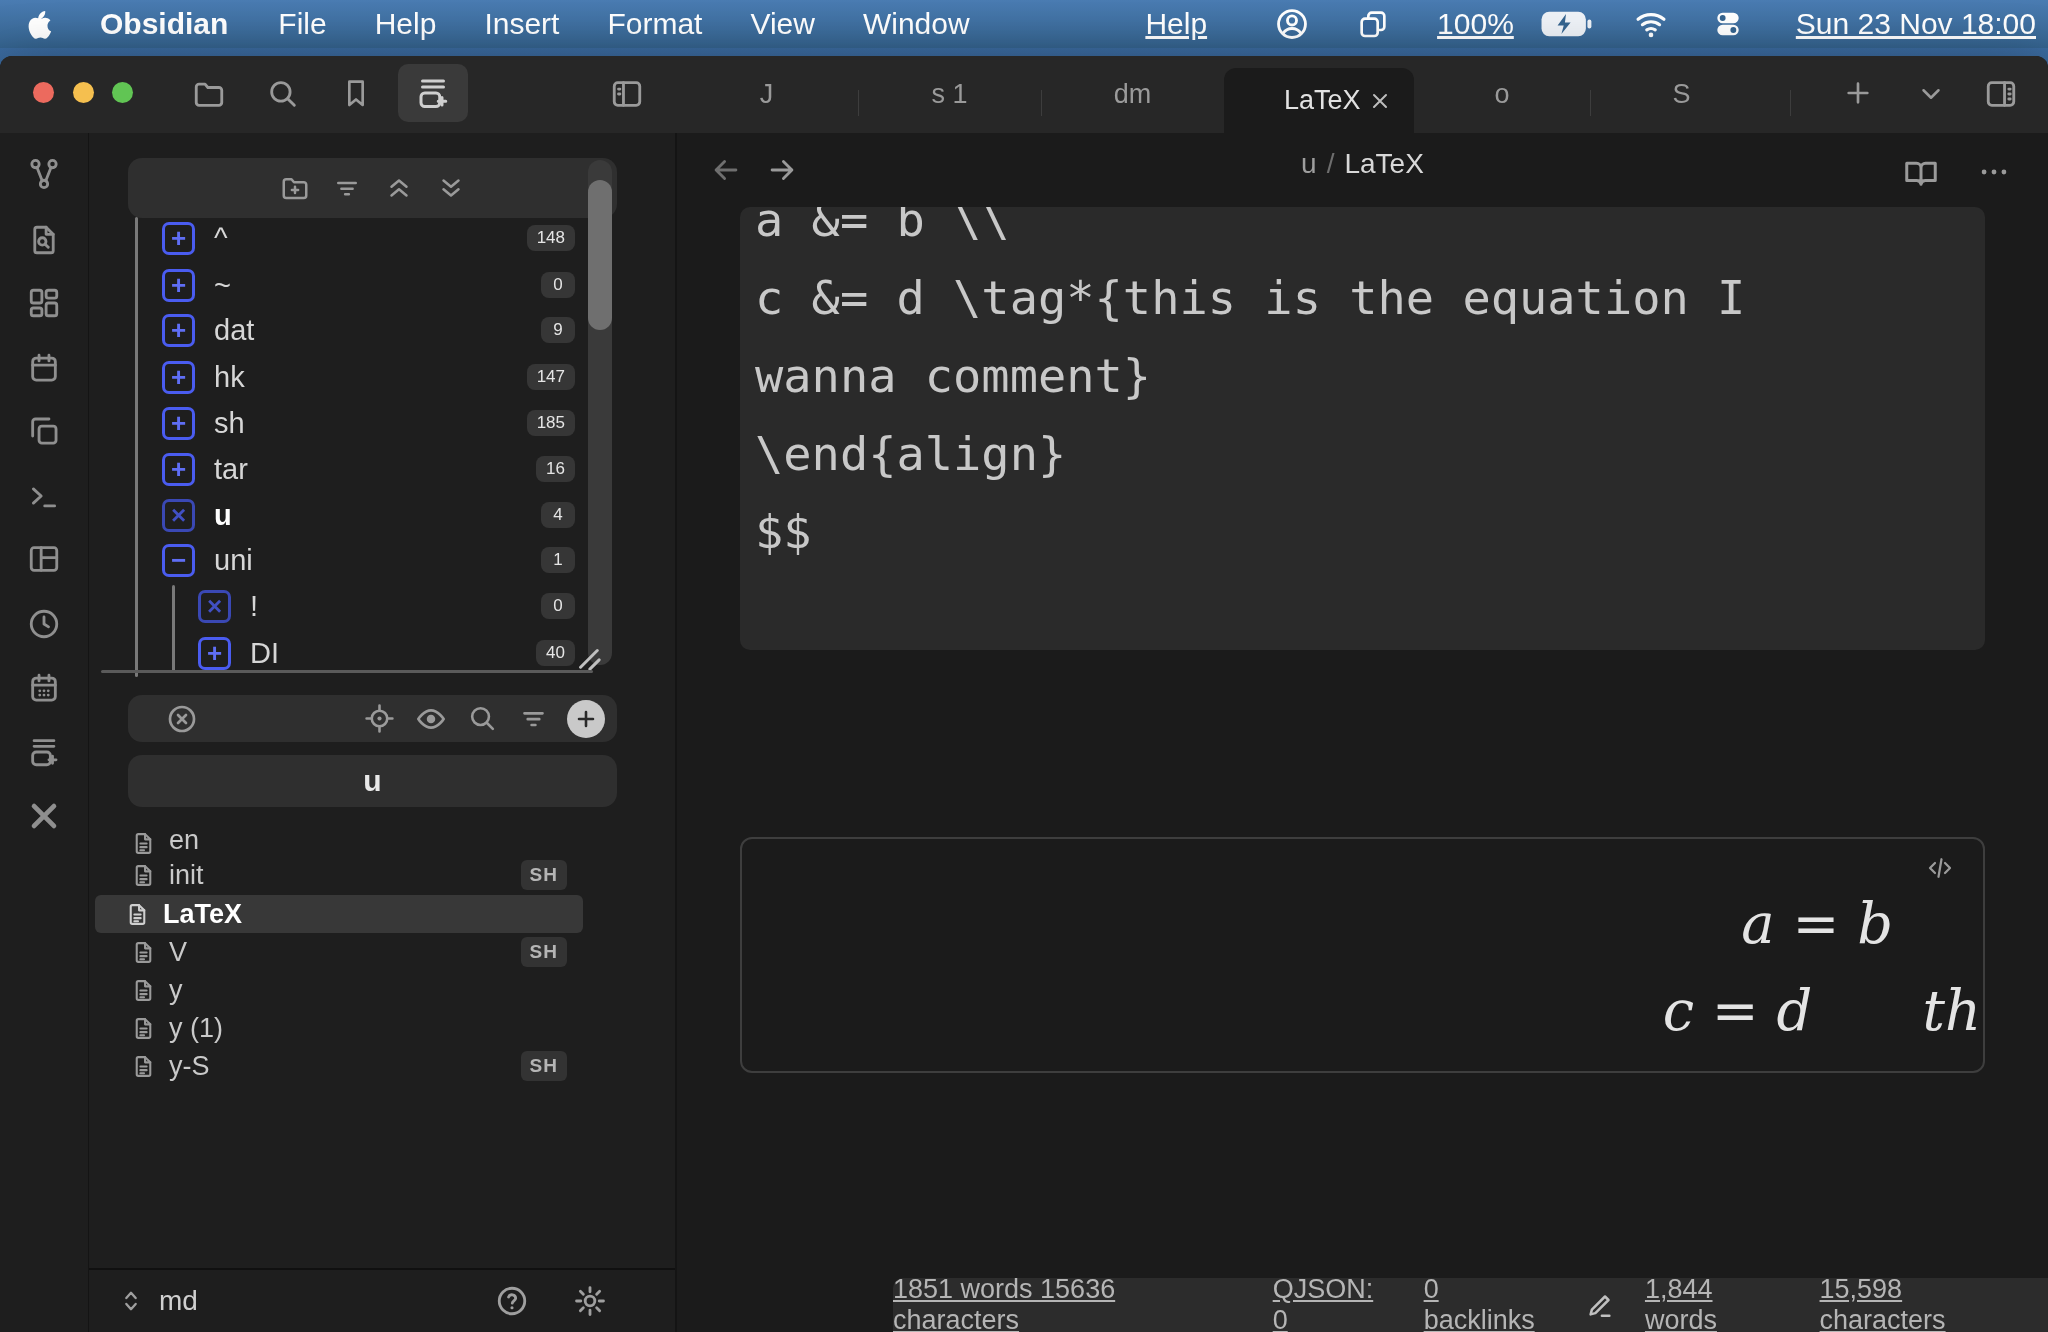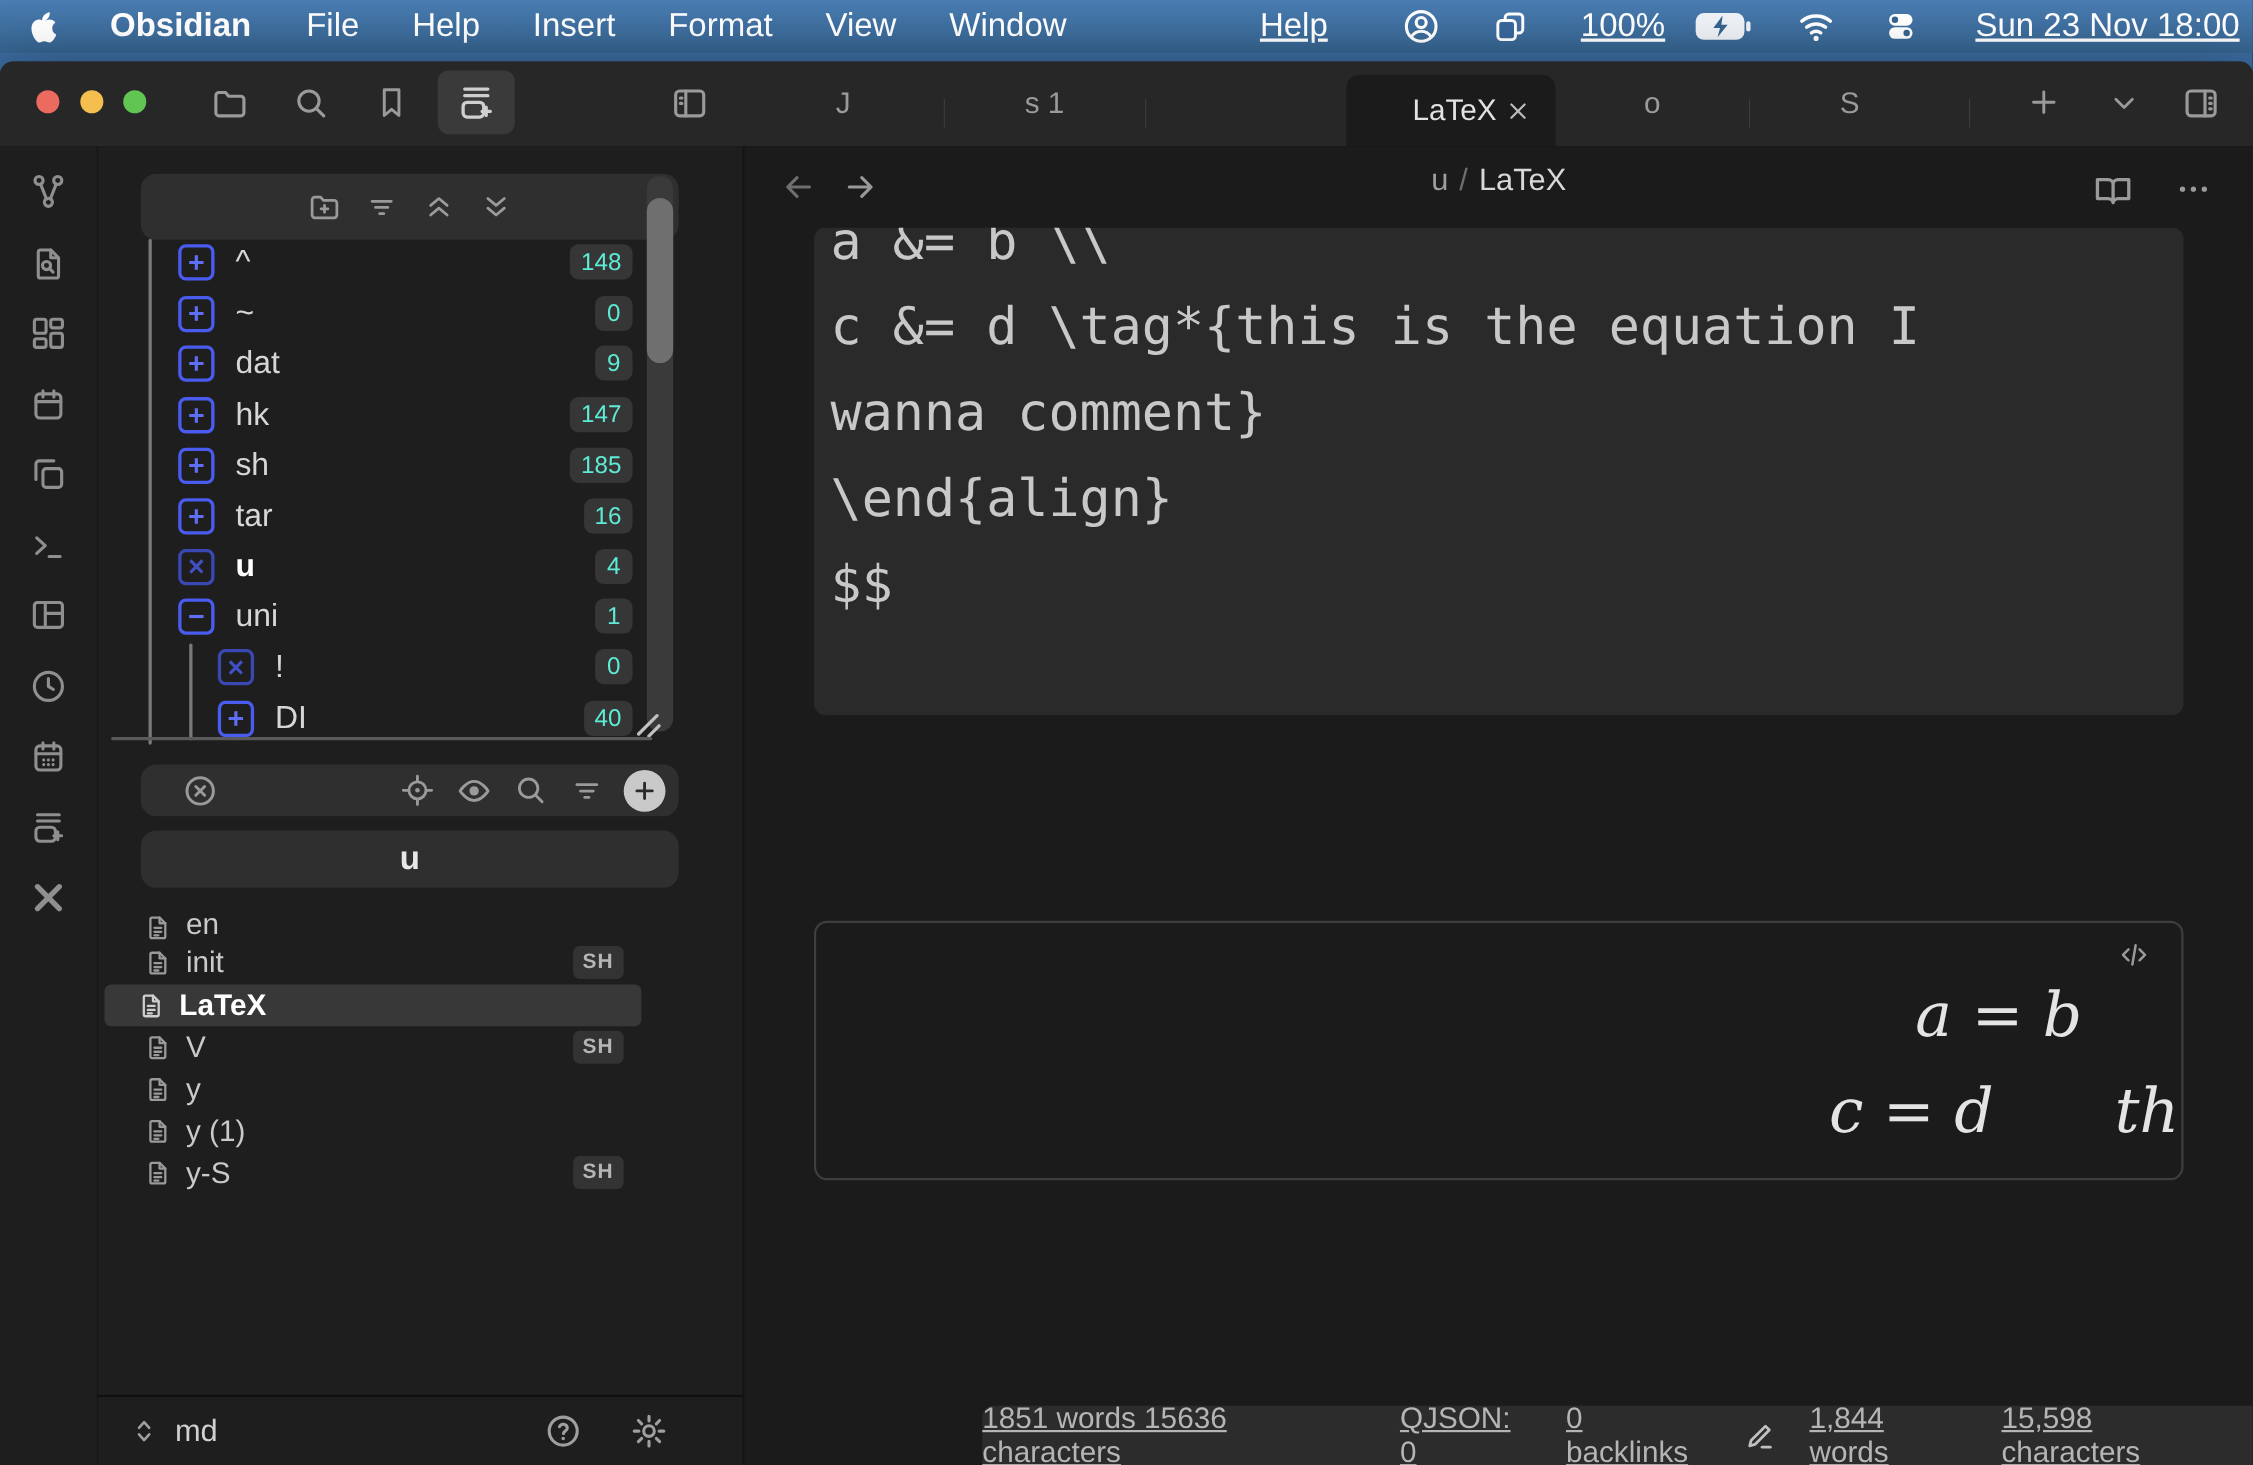--- a/index.html
+++ b/index.html
@@ -23,21 +23,21 @@
   .tabdiv{position:absolute;top:34px;width:1px;height:26px;background:#3d3d3d;}
   
   .ribbon{position:absolute;top:77px;left:0;width:88px;height:1199px;background:#1e1e1e;border-right:1px solid #141414;}
   .rbtn{position:absolute;left:27px;width:34px;height:34px;color:#8f8f8f;display:flex;align-items:center;justify-content:center;}
   
   .sidebar{position:absolute;top:77px;left:89px;width:586px;height:1199px;background:#1e1e1e;border-right:2px solid #141414;}
   .panelbox{position:absolute;left:39px;width:489px;background:#2f2f2f;border-radius:14px;}
   .treerow{position:absolute;left:0;width:520px;height:46px;display:flex;align-items:center;color:#d6d6d6;font-size:29px;}
   .box{width:33px;height:33px;border:3px solid #4a5cf0;border-radius:7px;color:#5f6ef5;display:flex;align-items:center;justify-content:center;font-size:26px;font-weight:bold;box-sizing:border-box;flex:none;}
   .box-dim .box{border-color:#3a48b4;color:#4150c4;}
-  .count{position:absolute;right:34px;background:#363636;color:#5eead4;font-size:22px;border-radius:8px;padding:3px 10px;min-width:14px;text-align:center;}
+  .count{position:absolute;right:34px;background:#363636;color:#e5e5e5;font-size:17px;border-radius:8px;padding:3px 10px;min-width:14px;text-align:center;}
   .guide{position:absolute;width:3px;background:#8a8a8a;opacity:.85;border-radius:2px;}
   .sbtrack{position:absolute;left:499px;top:27px;width:24px;height:505px;background:#3a3a3a;border-radius:12px;}
   .sbthumb{position:absolute;left:0;top:20px;width:24px;height:150px;background:#6f6f6f;border-radius:12px;}
   .filerow{position:absolute;left:6px;width:520px;height:38px;display:flex;align-items:center;color:#c9c9c9;font-size:27px;}
   .filerow.sel{background:#383838;border-radius:6px;color:#fff;font-weight:bold;width:488px;}
   .shbadge{position:absolute;right:48px;background:#333;color:#b5b5b5;font-size:19px;font-weight:bold;border-radius:6px;padding:4px 9px;letter-spacing:1px;}
   .vault{position:absolute;left:0;bottom:0;width:586px;height:62px;border-top:2px solid #101010;display:flex;align-items:center;color:#d0d0d0;}
   
   .main{position:absolute;top:77px;left:677px;width:1371px;height:1199px;background:#1b1b1b;}
   .vhead{position:absolute;top:0;left:0;width:100%;height:62px;display:flex;align-items:center;justify-content:center;color:#9e9e9e;font-size:28px;}
@@ -150,20 +150,23 @@
       </span>
 
       <span class="tab" style="left:675px;width:183px;">
           <span>J</span>
         </span>
       <span class="tabdiv" style="left:858px;"></span>
       <span class="tab" style="left:858px;width:183px;">
           <span>s 1</span>
         </span>
       <span class="tabdiv" style="left:1041px;"></span>
+      <span class="tab" style="left:1041px;width:183px;">
+          <span>dm</span>
+        </span>
       <span class="tab active" style="left:1224px;width:190px;">
         <span style="margin-left:38px;flex:1;text-align:left;padding-left:22px;">LaTeX</span>
         <span class="ico" style="margin-right:22px;color:#bdbdbd;">
           <svg class="st" width="24" height="24" viewBox="0 0 24 24">
               <path d="M6 6l12 12M18 6 6 18"></path>
             </svg>
         </span>
       </span>
       <span class="tab" style="left:1414px;width:176px;">
           <span>o</span>

